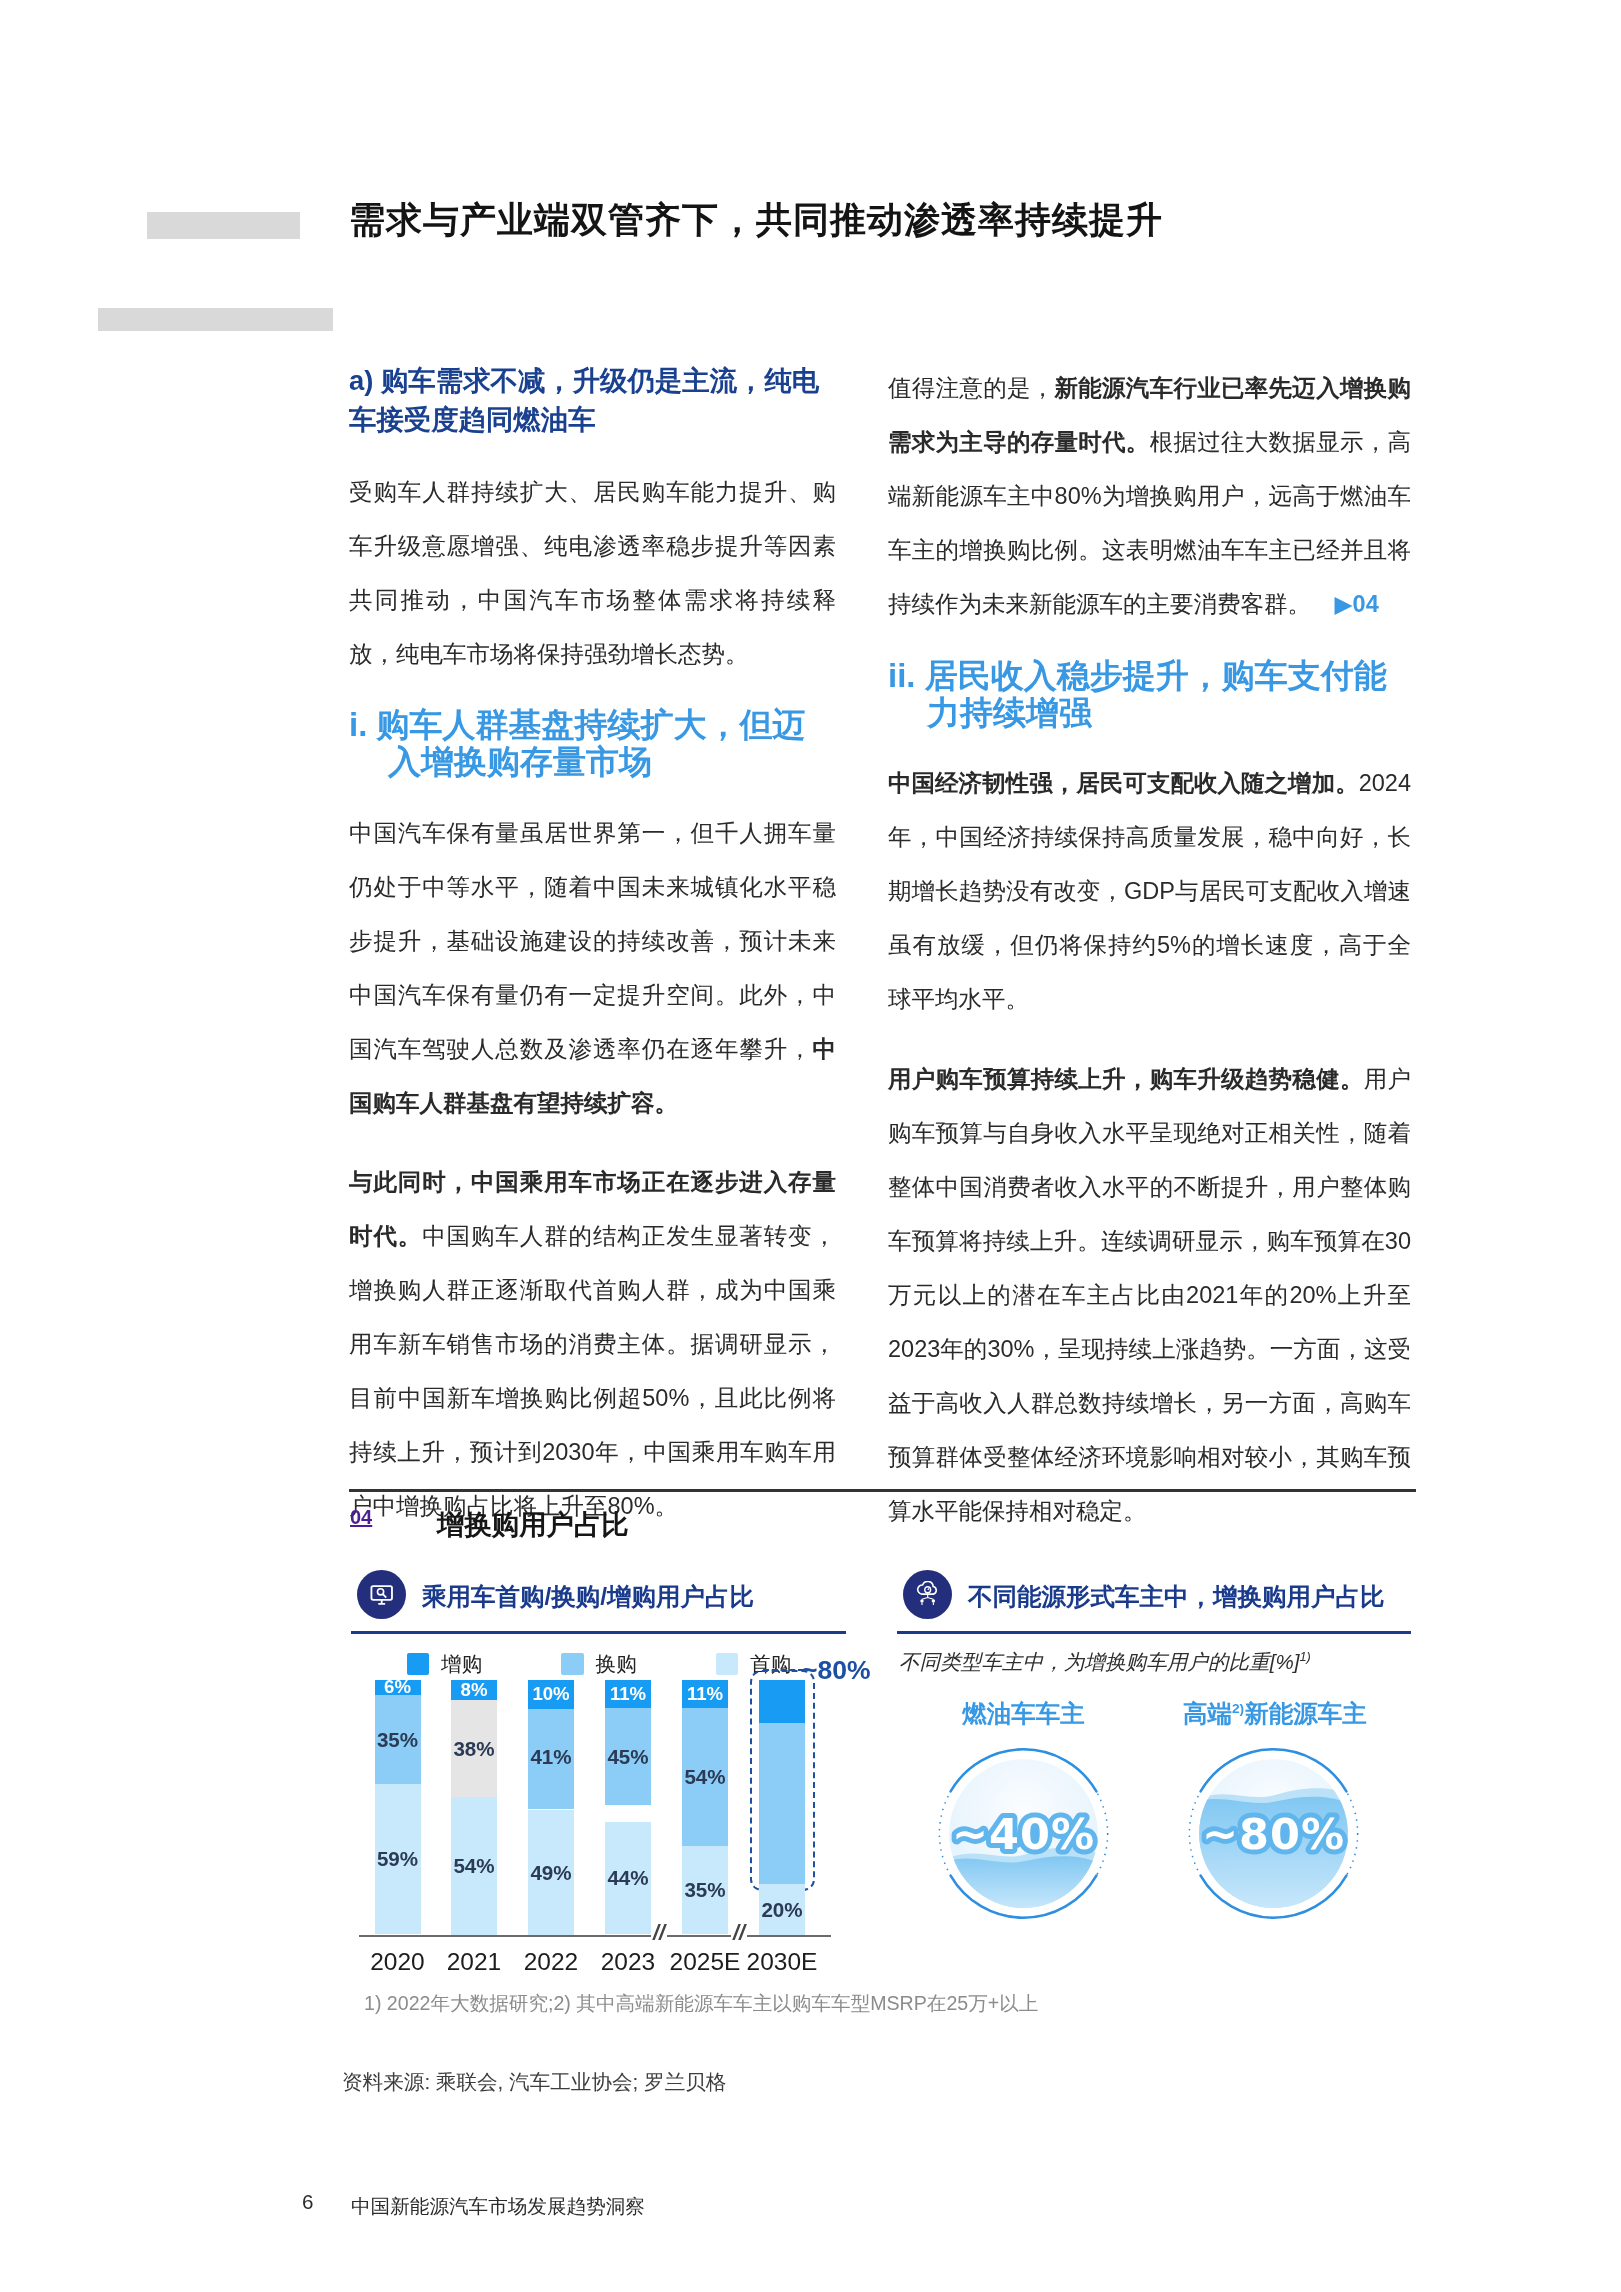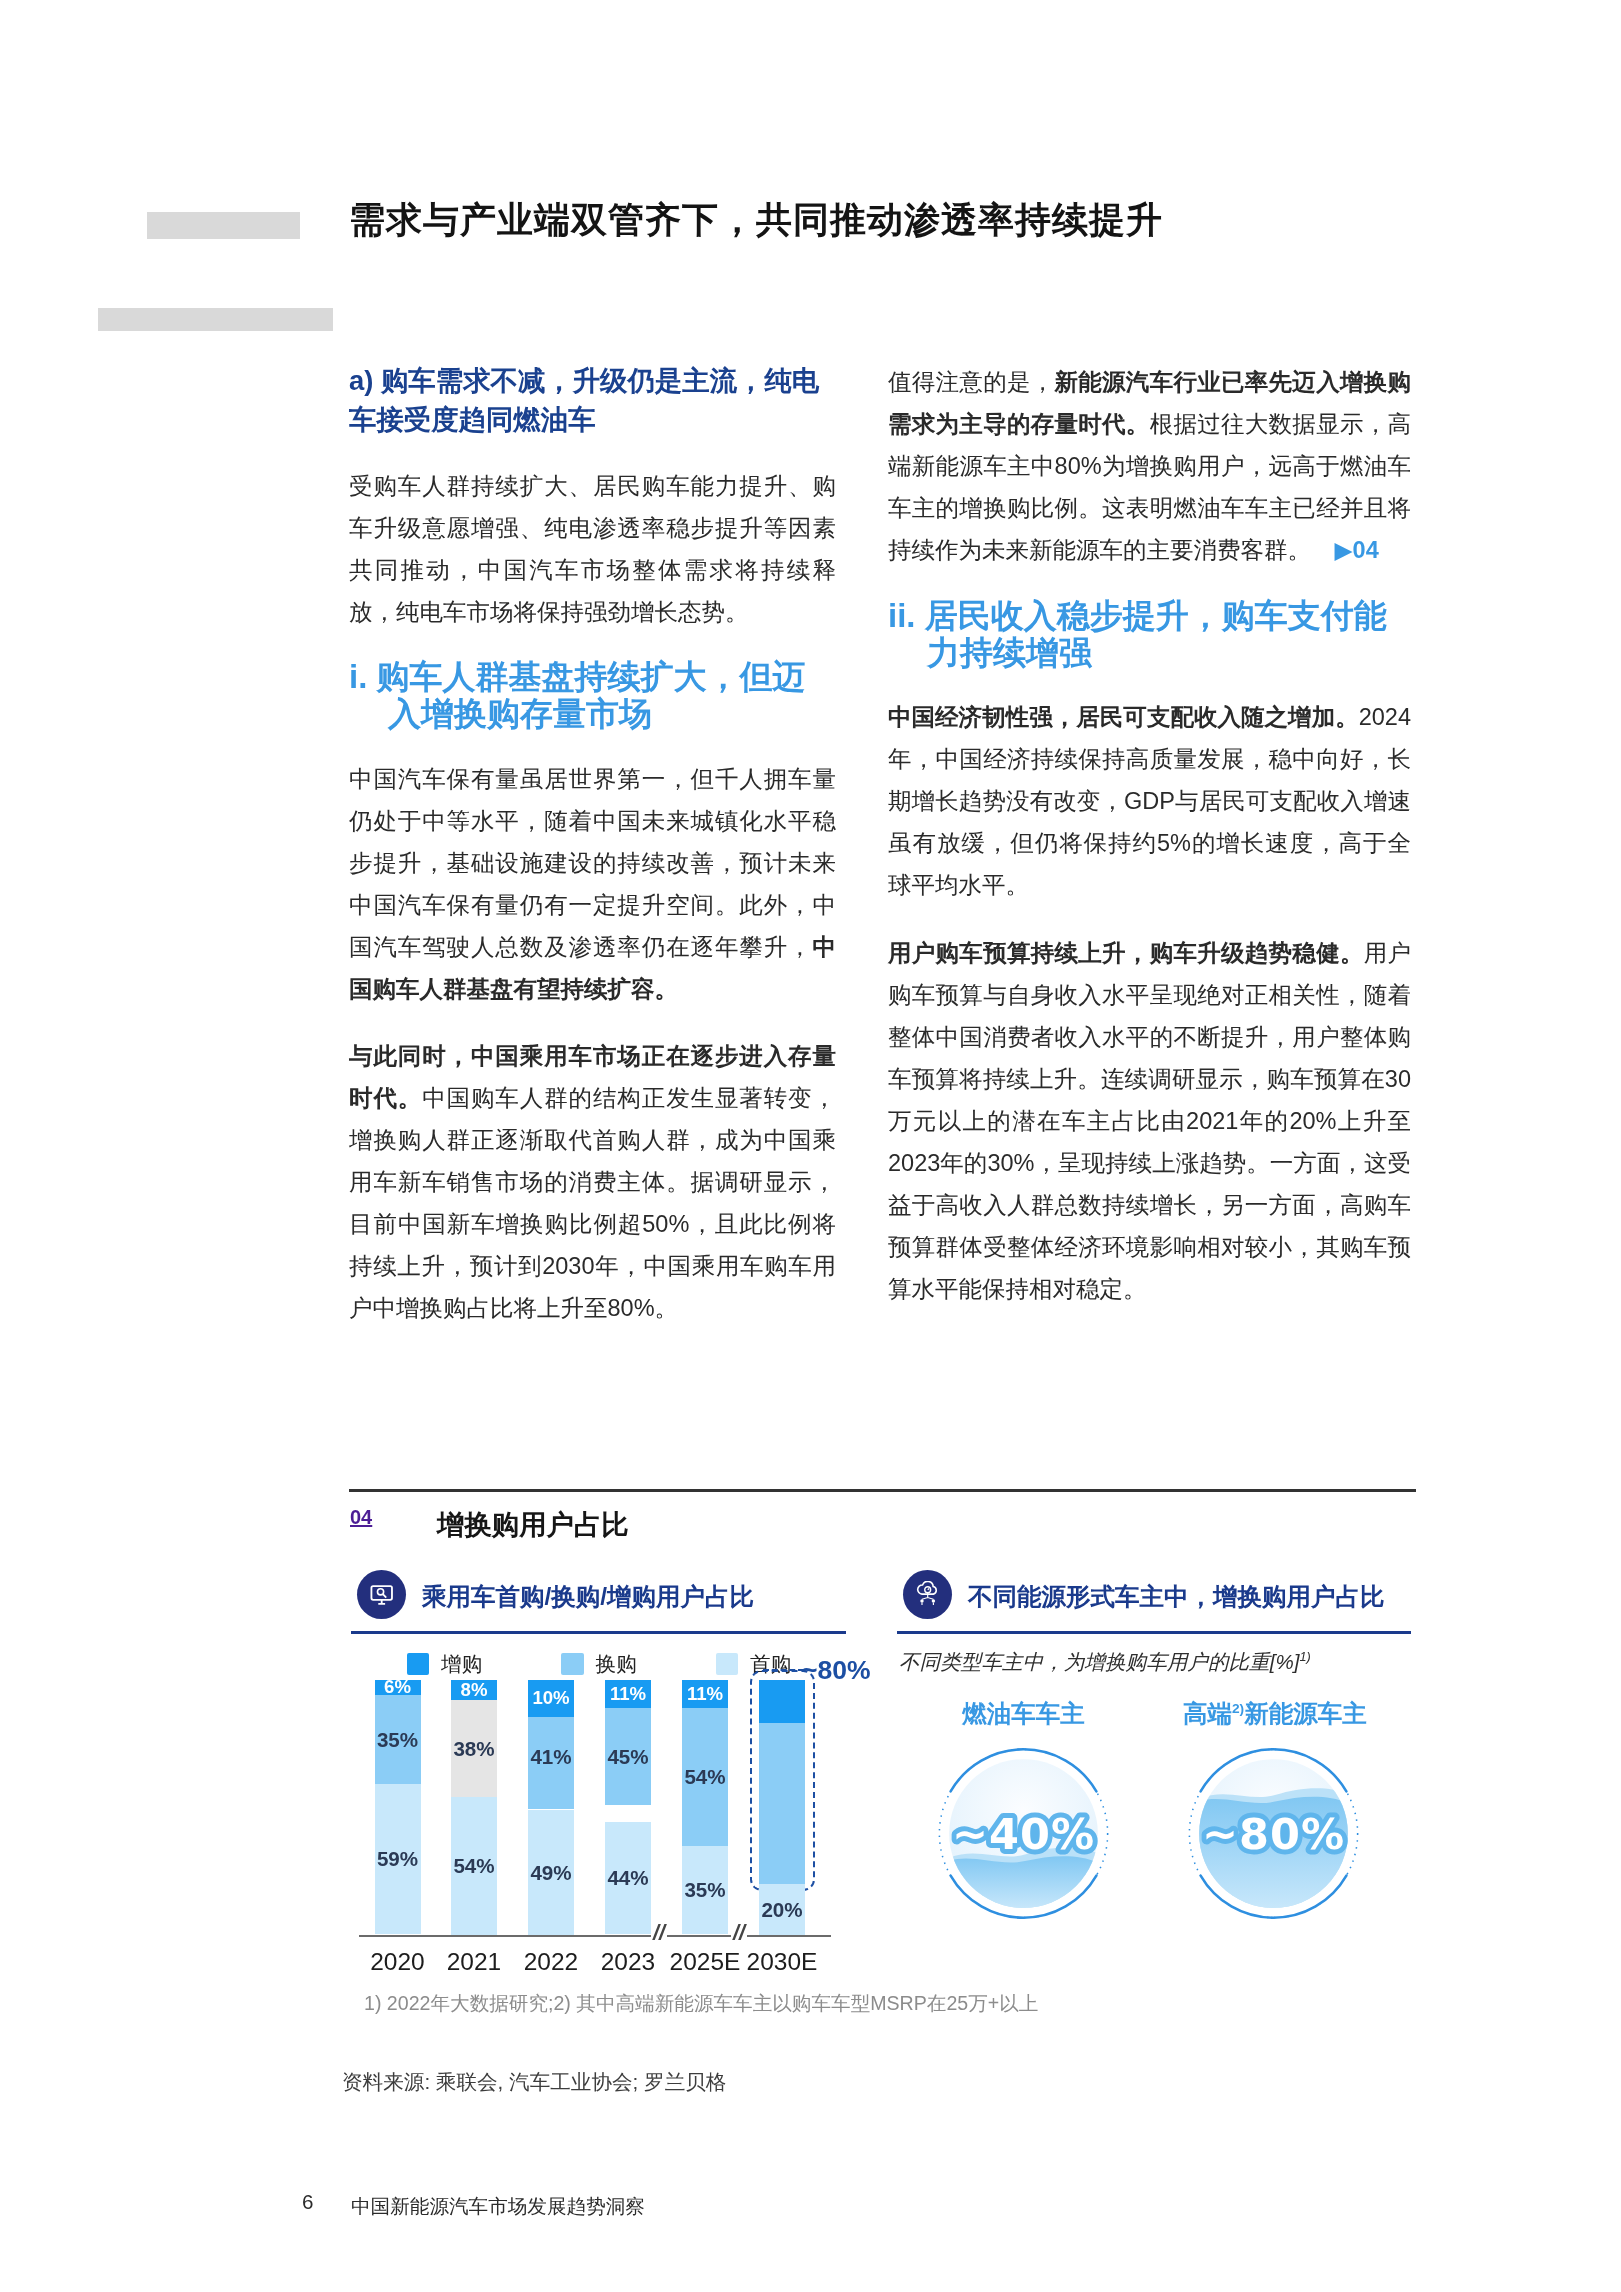--- a/index.html
+++ b/index.html
@@ -10,21 +10,21 @@
   }
   .abs{position:absolute;}
   
   #deco1{left:147px;top:212px;width:153px;height:26.5px;background:#D9D9D9;}
   #deco2{left:98px;top:308px;width:235px;height:22.5px;background:#D9D9D9;}
   
   #page-title{left:349px;top:196px;font-size:36px;font-weight:700;color:#141414;letter-spacing:1px;white-space:nowrap;}
   
   #col-left{left:349px;top:361px;width:487px;}
   #col-right{left:888px;top:361px;width:523px;}
-  p.para{margin:0 0 25.5px 0;font-size:23.5px;line-height:42px;text-align:justify;color:#2a2a2a;}
+  p.para{margin:0 0 25.5px 0;font-size:23.5px;line-height:54px;text-align:justify;color:#2a2a2a;}
   h2.block-head{font-size:27.4px;line-height:39px;color:#1A418F;font-weight:700;margin:0 0 25.5px 0;}
   h3.subhead{font-size:33px;line-height:37px;color:#3898E3;font-weight:700;margin:3.9px 0 25.5px 0;padding-left:39px;text-indent:-39px;}
   
   #divider{left:349px;top:1489px;width:1067px;height:2.9px;background:#333333;}
   #sec-num{left:350px;top:1506px;font-size:20px;font-weight:700;color:#4c1d95;text-decoration:underline;}
   #sec-title{left:437px;top:1507px;font-size:27.4px;font-weight:700;color:#161616;}
   
   .chart-card{position:absolute;top:1570px;height:470px;}
   #card-left{left:351px;width:495px;}
   #card-right{left:897px;width:514px;}
@@ -147,21 +147,21 @@
       <div class="bar-seg" style="left: 100px; top: 15.7px; width: 46px; height: 20.4px; background: rgb(24, 155, 242);">
         <div class="bar-label bar-label-top">8%</div>
       </div>
       <div class="x-label" style="left: 84px;">2021</div>
       <div class="bar-seg" style="left: 177px; top: 146px; width: 46px; height: 125px; background: rgb(200, 232, 251);">
         <div class="bar-label">49%</div>
       </div>
       <div class="bar-seg" style="left: 177px; top: 41px; width: 46px; height: 104px; background: rgb(139, 205, 246);">
         <div class="bar-label">41%</div>
       </div>
-      <div class="bar-seg" style="left: 177px; top: 15.7px; width: 46px; height: 37px; background: rgb(24, 155, 242);">
+      <div class="bar-seg" style="left: 177px; top: 15.7px; width: 46px; height: 29px; background: rgb(24, 155, 242);">
         <div class="bar-label bar-label-top">10%</div>
       </div>
       <div class="x-label" style="left: 161px;">2022</div>
       <div class="bar-seg" style="left: 254px; top: 158px; width: 46px; height: 112px; background: rgb(200, 232, 251);">
         <div class="bar-label">44%</div>
       </div>
       <div class="bar-seg" style="left: 254px; top: 44px; width: 46px; height: 97px; background: rgb(139, 205, 246);">
         <div class="bar-label">45%</div>
       </div>
       <div class="bar-seg" style="left: 254px; top: 15.7px; width: 46px; height: 28px; background: rgb(24, 155, 242);">

